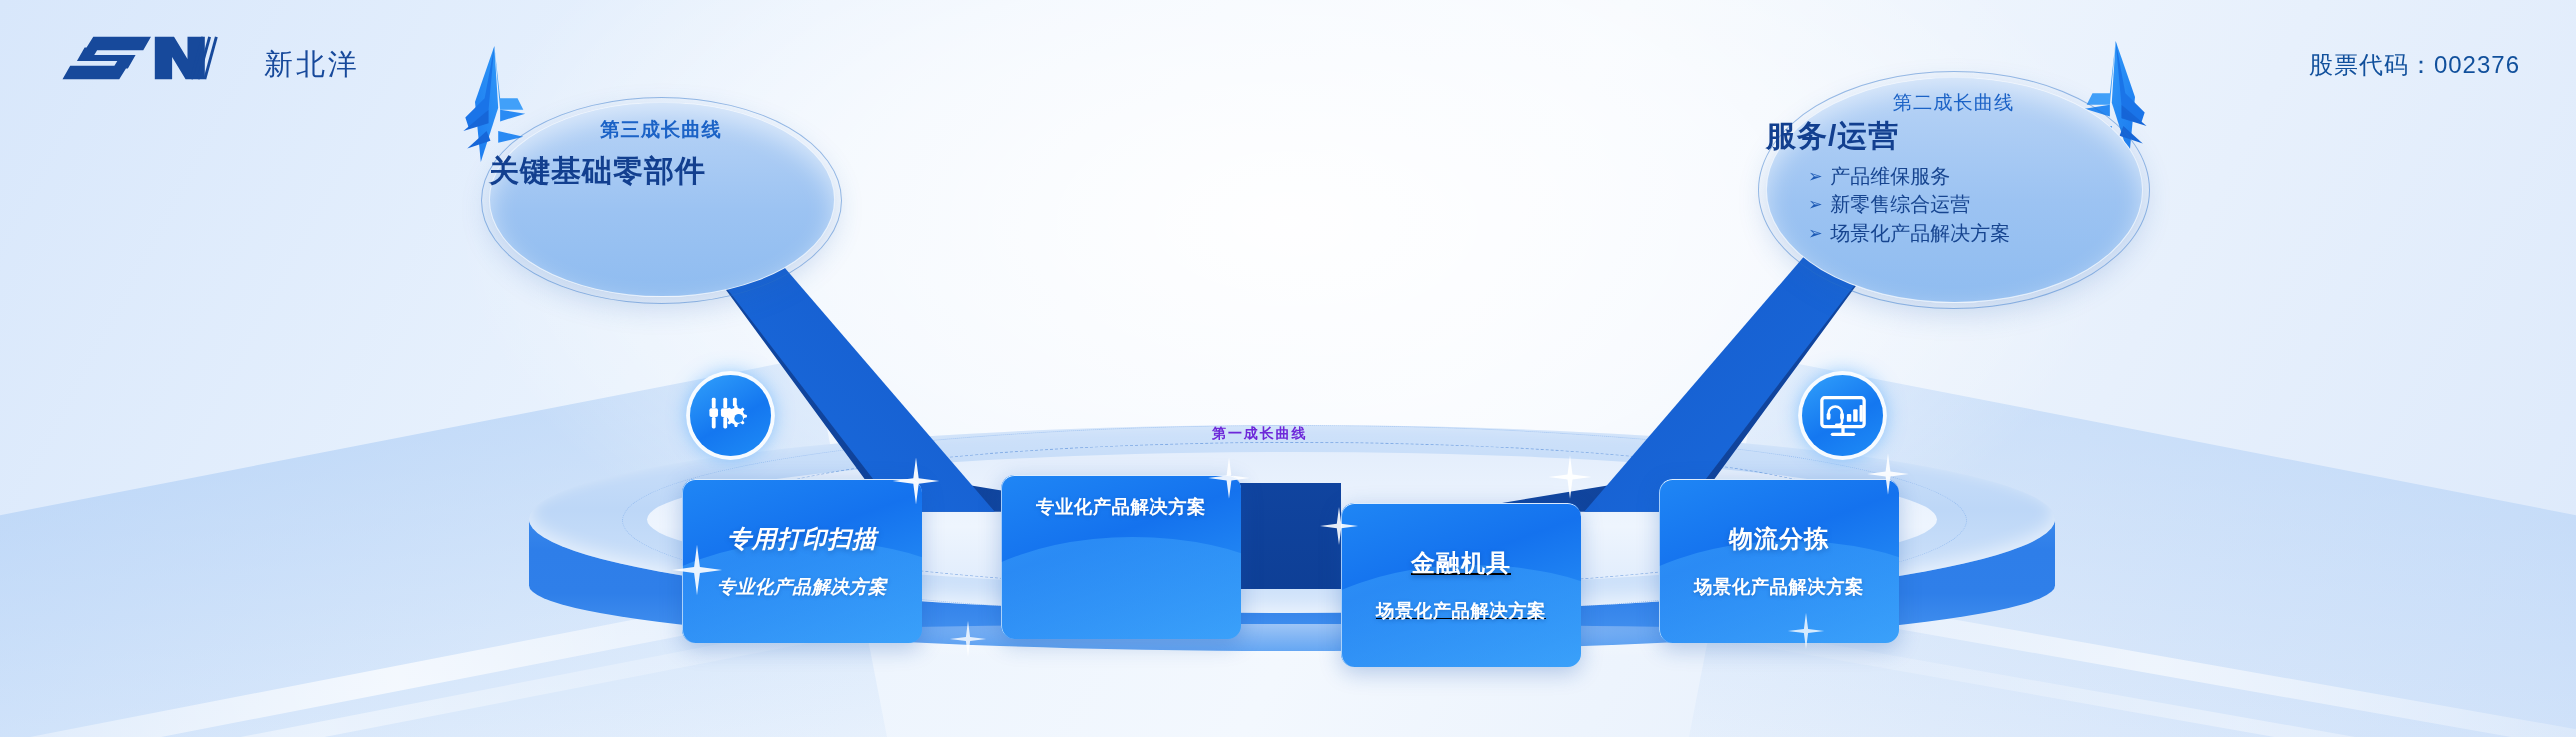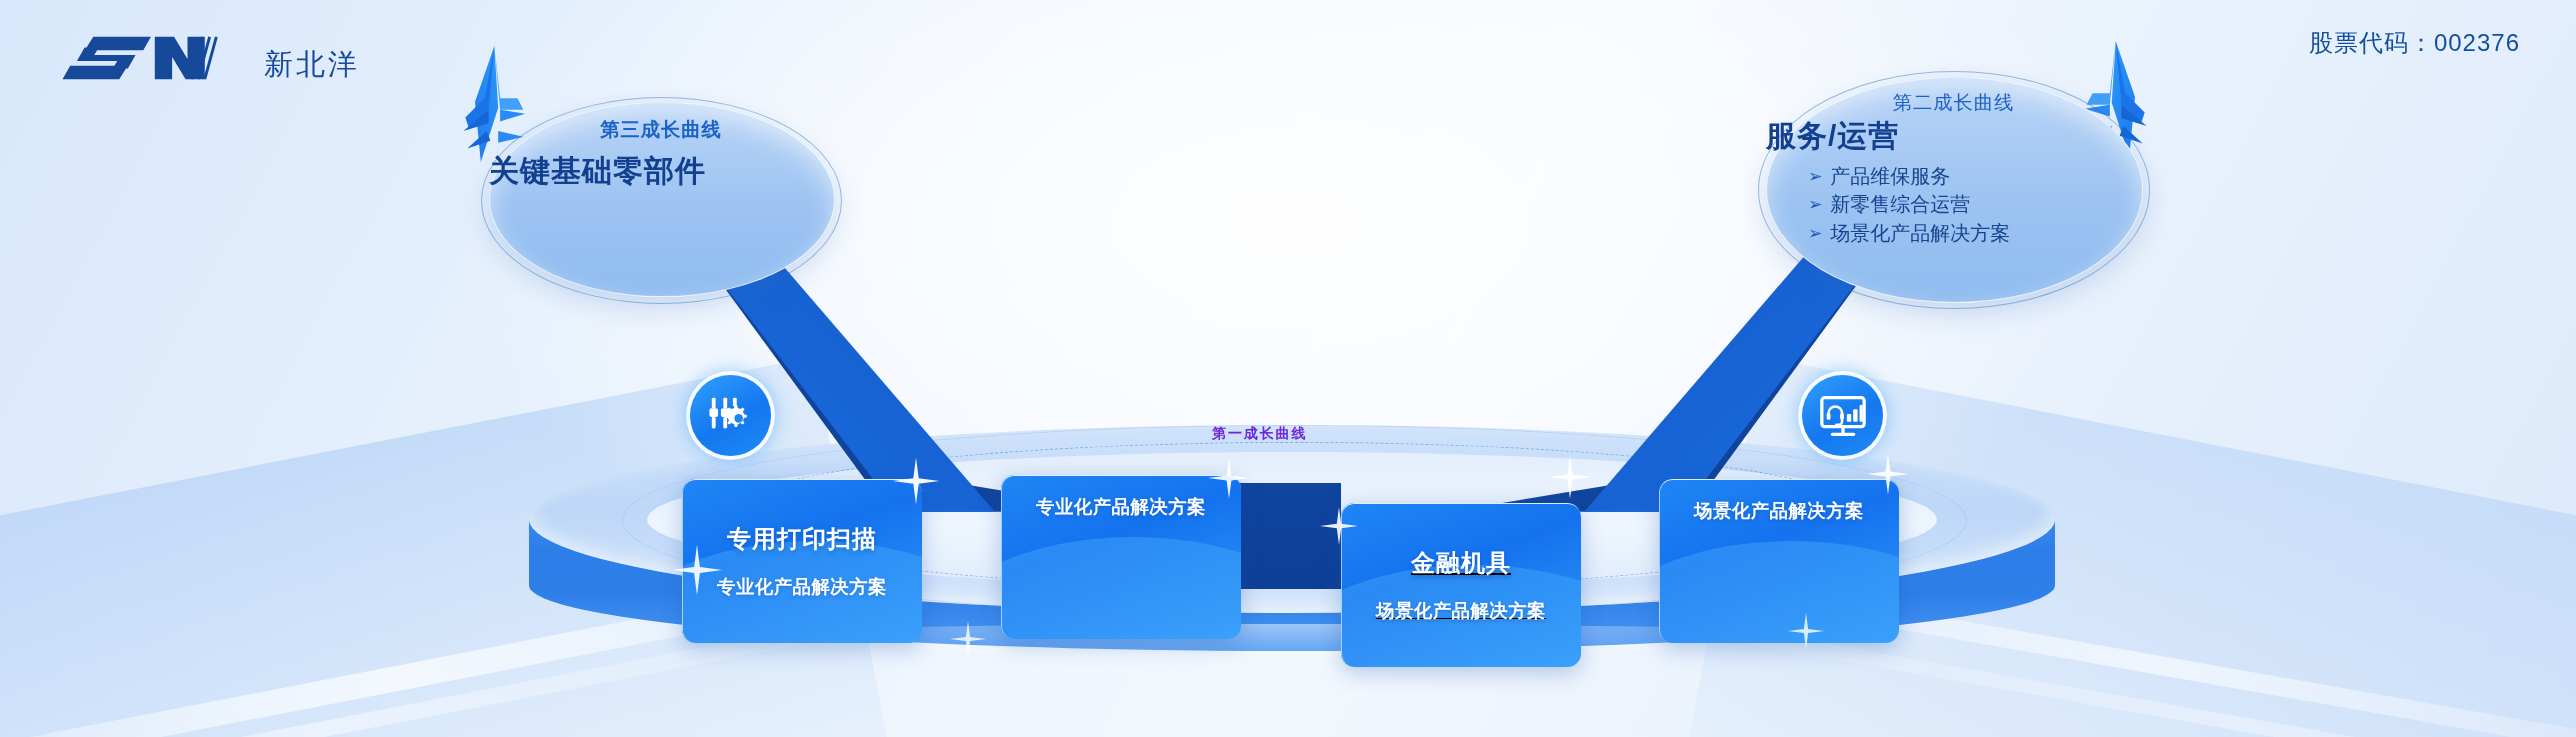--- a/index.html
+++ b/index.html
@@ -22,21 +22,21 @@
   .s3{left:1430px;top:655px;width:1449px;height:19.3px;transform:rotate(10deg);opacity:.7;}
   .s4{left:1565px;top:717px;width:1352px;height:13.5px;transform:rotate(10deg);opacity:.45;}
   .tint-l{position:absolute;left:-193px;top:454px;width:1062px;height:483px;transform:rotate(-11deg);
     background:linear-gradient(180deg,rgba(169,203,245,.55),rgba(169,203,245,0));}
   .tint-r{position:absolute;right:-193px;top:454px;width:1062px;height:483px;transform:rotate(11deg);
     background:linear-gradient(180deg,rgba(169,203,245,.45),rgba(169,203,245,0));}
 
   
   .logo{position:absolute;left:58px;top:33px;display:flex;align-items:flex-end;gap:22px;}
   .logo-cn{font-size:29px;color:#17499b;letter-spacing:2.9px;line-height:1;padding-bottom:3.9px;}
-  .stock{position:absolute;right:56px;top:27px;font-size:24px;color:#11509c;letter-spacing:1px;}
+  .stock{position:absolute;right:56px;top:49px;font-size:24px;color:#11509c;letter-spacing:1px;}
 
   
   .ring-wrap{position:absolute;left:529px;top:425px;width:1526px;height:241px;}
   .ring-side{position:absolute;left:0;top:33px;width:1526px;height:193px;border-radius:50%/34%;
     background:linear-gradient(180deg,#4e9bf2 0%,#2e7ee9 48%,#2f7fe9 70%,#4a97f1 100%);}
   .ring-top{position:absolute;left:0;top:0;width:1526px;height:188px;border-radius:50%;
     background:linear-gradient(180deg,#cfe2fa 0%,#bdd7f7 45%,#d5e6fb 100%);
     box-shadow:inset 0 -5.8px 17.4px rgba(255,255,255,.55);}
   .ring-inner{position:absolute;left:118px;top:27px;width:1290px;height:135px;border-radius:50%;
     background:linear-gradient(180deg,#e4eefc 0%,#eef5fe 55%,#e0ecfc 100%);}
@@ -170,21 +170,21 @@
       <path d="M584 38 L520 28 L260 330 L360 330 Z" fill="url(#rbR)"></path>
       <path d="M584 38 L552 33 L520 28 L521 44 L570 52 Z" fill="#2f8df4" opacity=".85"></path>
     </svg>
   </div>
 
   <div style="position:absolute;left:1227px;top:483px;width:114px;height:106px;
               background:linear-gradient(180deg,#10449f,#0e3f96);"></div>
 
   <div class="curve1-label">第一成长曲线</div>
 
-  <div class="card" style="left:682px;top:479px;">
+  <div class="card" style="left:682px;top:479px;font-style:italic;">
     <div class="card-edge"></div>
     <div class="card-txt">
       <div class="card-title">专用打印扫描</div>
       <div class="card-sub">专业化产品解决方案</div>
     </div>
   </div>
   <div class="card" style="left:1001px;top:475px;">
     <div class="card-edge"></div>
     <div class="card-txt">
       <div class="card-sub">专业化产品解决方案</div>
@@ -193,20 +193,21 @@
   <div class="card" style="left:1341px;top:503px;text-decoration:underline;">
     <div class="card-edge"></div>
     <div class="card-txt">
       <div class="card-title">金融机具</div>
       <div class="card-sub">场景化产品解决方案</div>
     </div>
   </div>
   <div class="card" style="left:1659px;top:479px;">
     <div class="card-edge"></div>
     <div class="card-txt">
+      <div class="card-title">物流分拣</div>
       <div class="card-sub">场景化产品解决方案</div>
     </div>
   </div>
 
   <svg class="spark" style="left:668px;top:541px" width="58" height="58" viewBox="0 0 60 60">
     <path d="M30 4 L33 27 L56 30 L33 33 L30 56 L27 33 L4 30 L27 27 Z" fill="#fff" opacity=".9"></path>
   </svg>
   <svg class="spark" style="left:889px;top:454px" width="54" height="54" viewBox="0 0 60 60">
     <path d="M30 4 L33 27 L56 30 L33 33 L30 56 L27 33 L4 30 L27 27 Z" fill="#fff" opacity=".95"></path>
   </svg>

